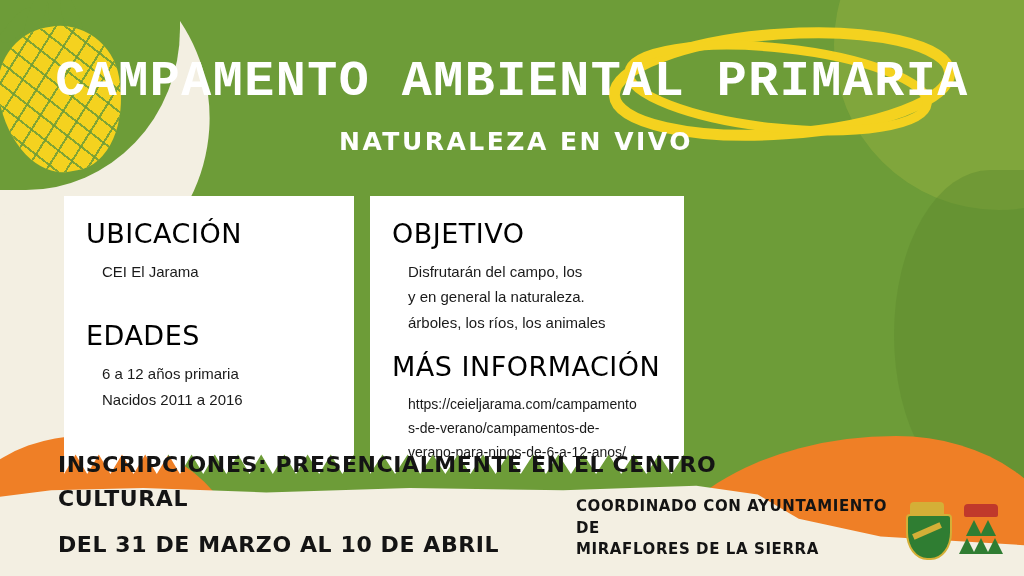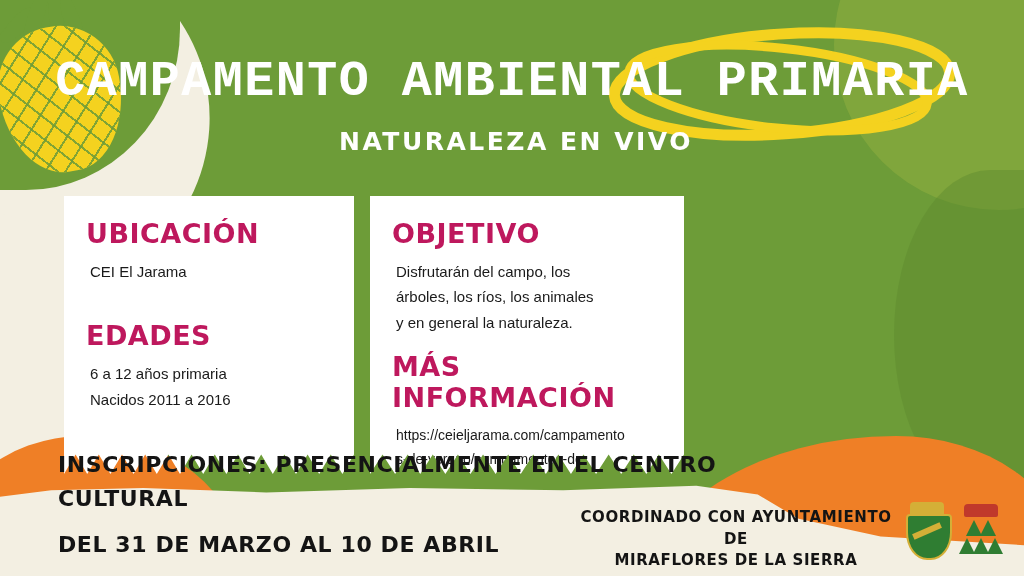--- a/index.html
+++ b/index.html
@@ -192,36 +192,36 @@
       72% 100%, 68% 93%, 64% 100%, 60% 93%, 56% 100%, 52% 93%,
       48% 100%, 44% 93%, 40% 100%, 36% 93%, 32% 100%, 28% 93%,
       24% 100%, 20% 93%, 16% 100%, 12% 93%, 8% 100%, 4% 93%, 0 100%);
   }
   .card-1 { width: 290px; height: 278px; }
   .card-2 { width: 292px; height: 278px; }
   .card-3 { width: 314px; height: 278px; }
 
   .card h2 {
     font-family: "DejaVu Sans", sans-serif;
-    font-weight: bold;
+    font-weight: normal;
     font-size: 27px;
     letter-spacing: 0.5px;
-    color: #be185d;
+    color: #000000;
     margin: 0 0 12px 0;
     text-transform: uppercase;
   }
   .card h2.small {
     font-size: 25px;
     line-height: 1.12;
   }
   .card p {
     font-family: "Liberation Sans", sans-serif;
     font-size: 15px;
     color: #1a1a1a;
-    margin: 0 0 4px 4px;
+    margin: 0 0 4px 16px;
     line-height: 1.42;
   }
   .card p.bold {
     font-weight: bold;
   }
   .card p.url {
     font-size: 14px;
     line-height: 1.45;
     word-break: break-all;
   }
@@ -242,23 +242,22 @@
     font-size: 22px;
     letter-spacing: 0.6px;
     color: #141414;
     line-height: 1.55;
     text-transform: uppercase;
     margin-top: 12px;
   }
   .coordinado {
     position: absolute;
     right: 128px;
-    bottom: 4px;
+    bottom: 15px;
     width: 320px;
-    text-align: center;
     margin-left: 25px;
   }
   .coordinado .line {
     font-family: "DejaVu Sans", sans-serif;
     font-weight: bold;
     font-size: 15px;
     letter-spacing: 0.6px;
     color: #141414;
     line-height: 1.45;
     text-transform: uppercase;
@@ -382,22 +381,22 @@
       <div class="gap-lg"></div>
       <h2>EDADES</h2>
       <p>6 a 12 años primaria</p>
       <p>Nacidos 2011 a 2016</p>
     </div>
 
 
     <div class="card card-3">
       <h2>OBJETIVO</h2>
       <p>Disfrutarán del campo, los</p>
+      <p>y en general la naturaleza.</p>
       <p>árboles, los ríos, los animales</p>
-      <p>y en general la naturaleza.</p>
       <div class="gap-sm"></div>
       <h2>MÁS INFORMACIÓN</h2>
       <p class="url">https://ceieljarama.com/campamento</p>
       <p class="url">s-de-verano/campamentos-de-</p>
       <p class="url">verano-para-ninos-de-6-a-12-anos/</p>
     </div>
 
   </div>
 
   <div class="inscripciones">

